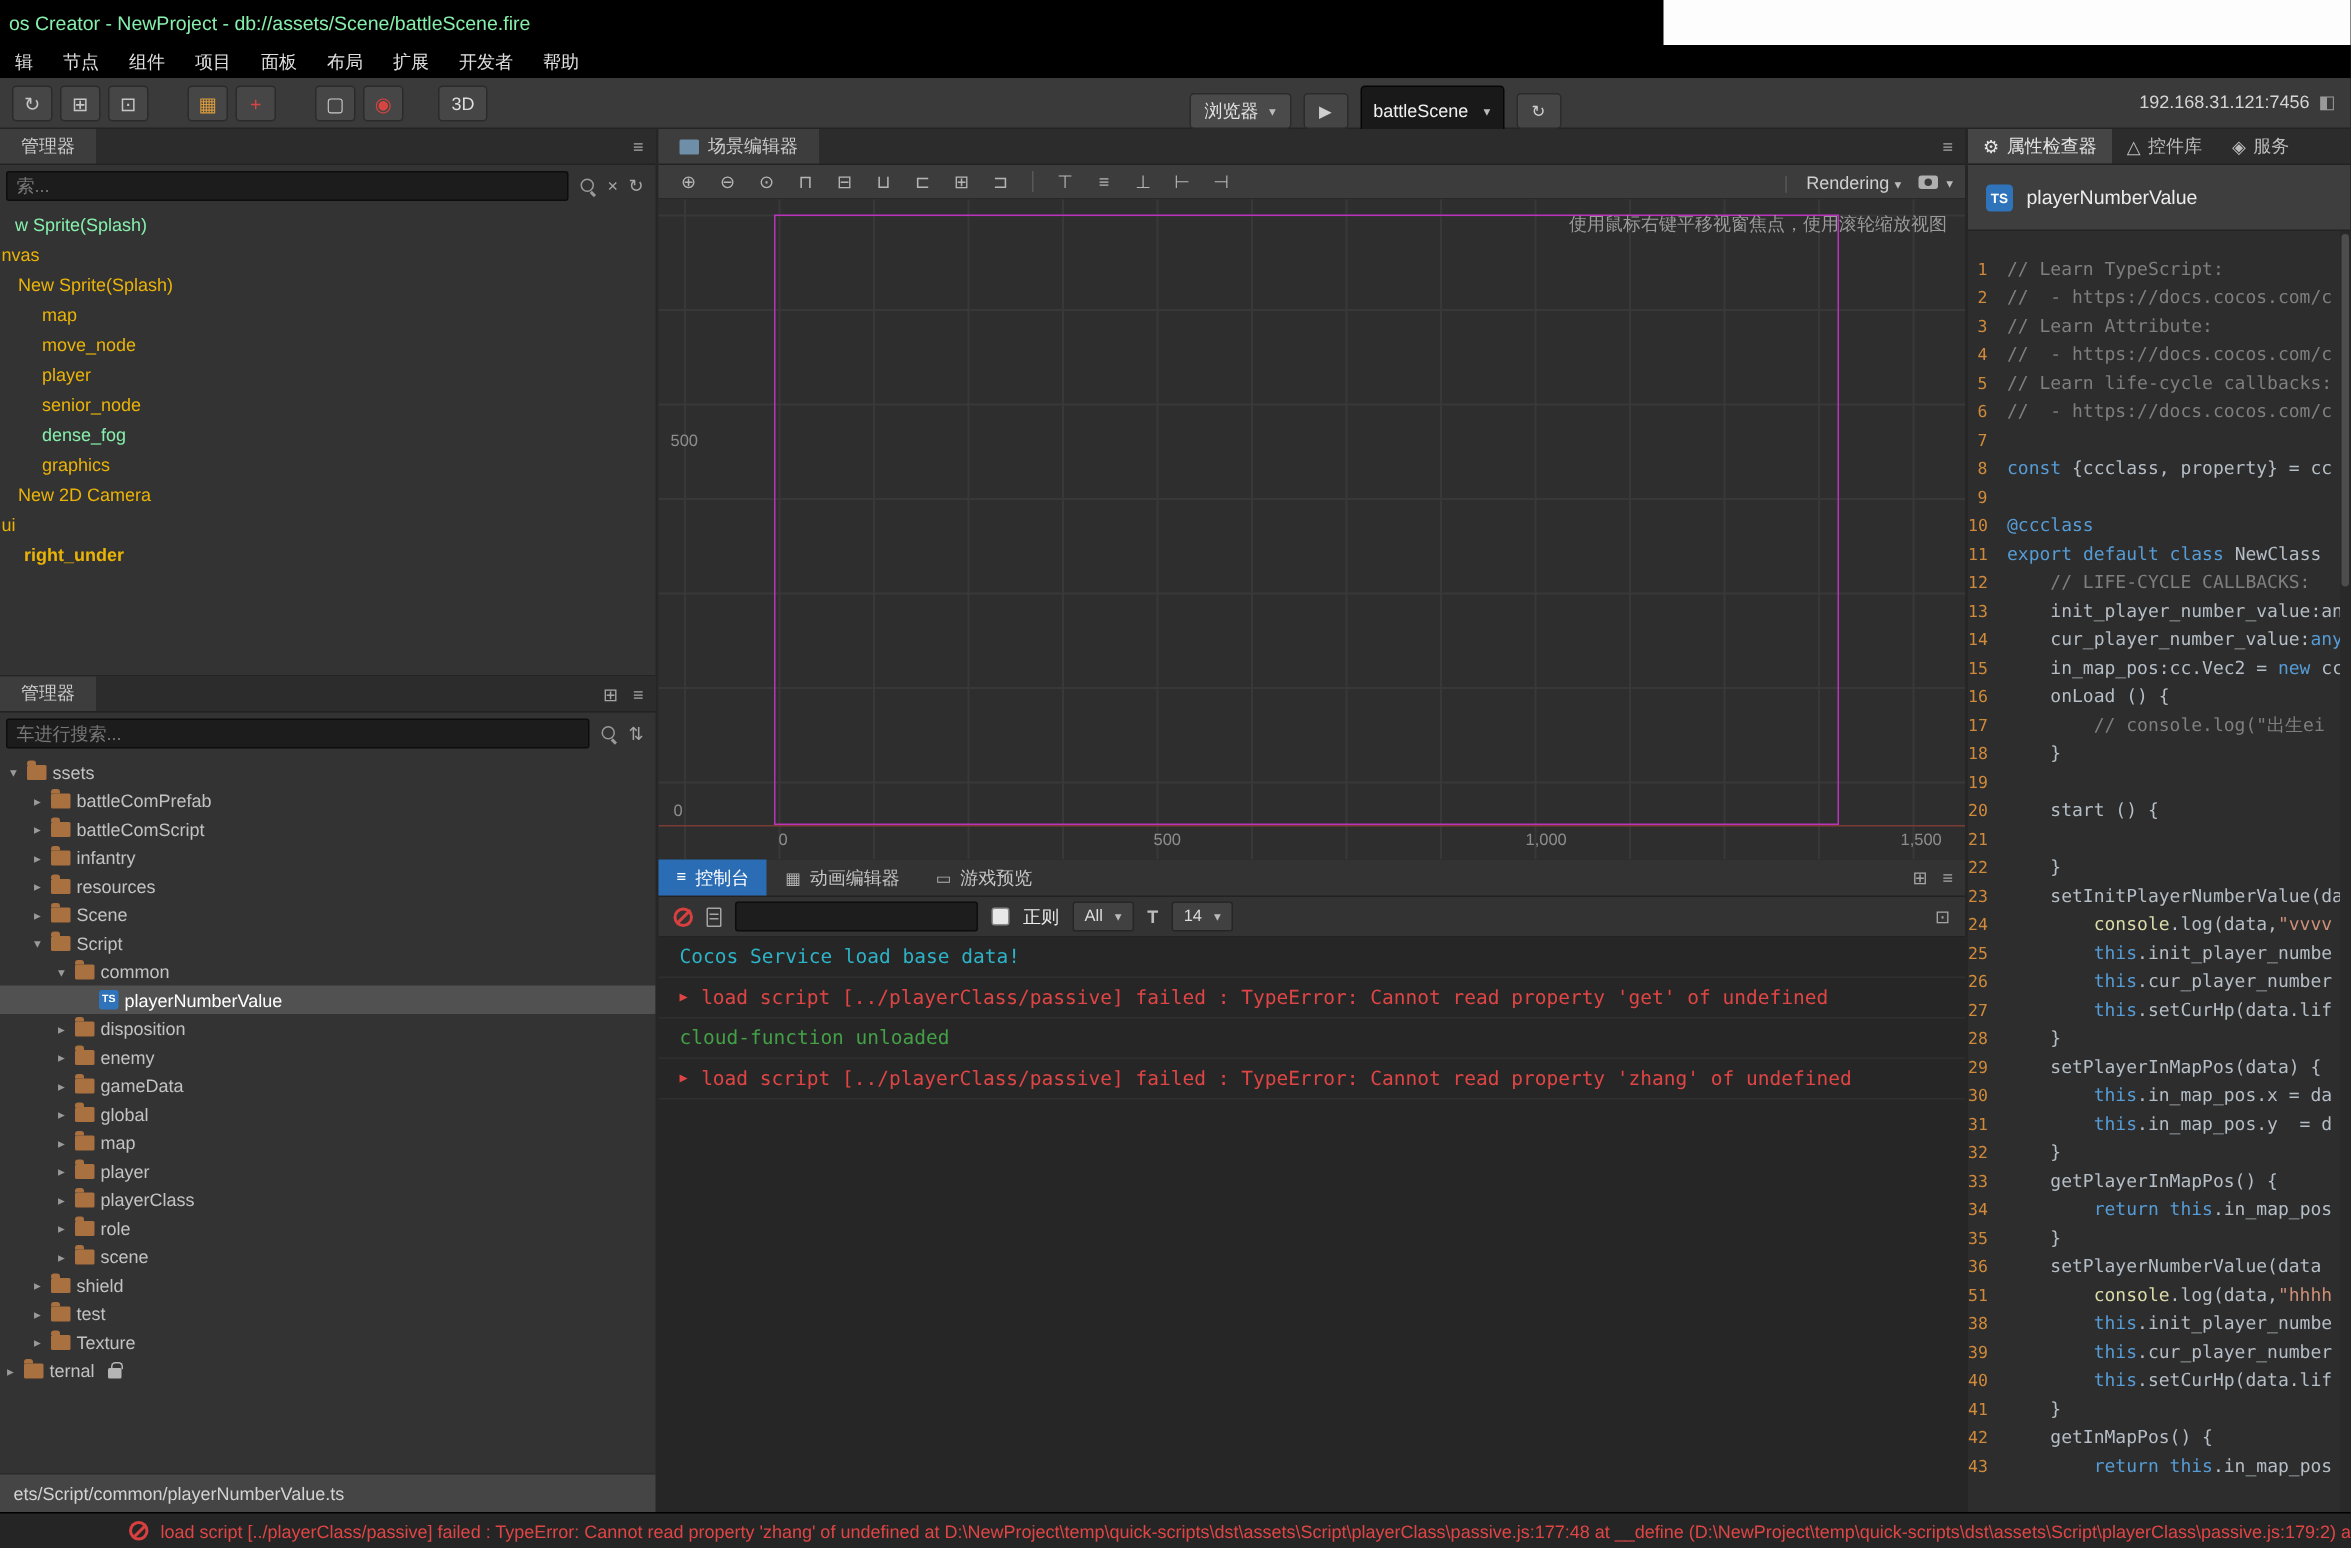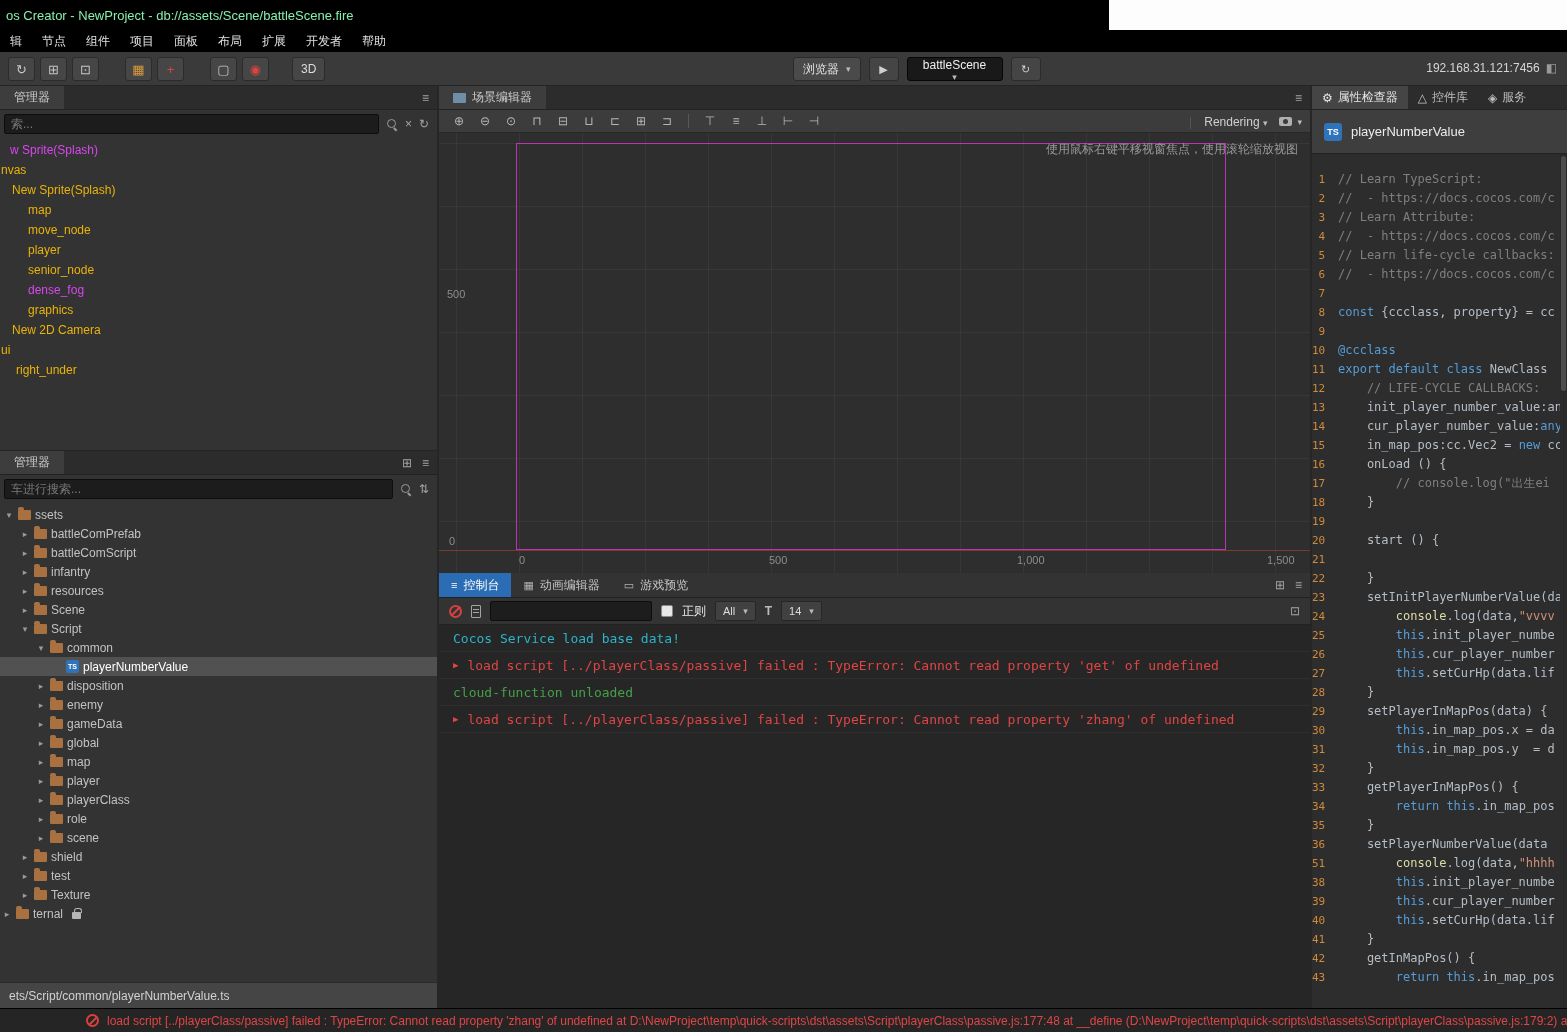--- a/index.html
+++ b/index.html
@@ -12,21 +12,21 @@
 .menubar{position:absolute;top:30px;left:0;width:100%;height:22px;background:#000;display:flex;align-items:center;color:#e0e0e0;}
 .menu-item{padding:0 10px;height:100%;display:flex;align-items:center;cursor:default;}
 .toolbar{position:absolute;top:52px;left:0;width:100%;height:34px;background:#3a3a3a;border-bottom:1px solid #242424;}
 .tb-groups{position:absolute;left:8px;top:5px;display:flex;gap:26px;}
 .tb-group{display:flex;gap:5px;}
 .tb-btn{height:24px;min-width:27px;background:#464646;border:1px solid #2b2b2b;border-radius:3px;display:flex;align-items:center;justify-content:center;font-size:13px;color:#c5c5c5;}
 .mode-btn{position:absolute;left:292px;top:5px;height:24px;padding:0 8px;background:#464646;border:1px solid #2b2b2b;border-radius:3px;display:flex;align-items:center;color:#ddd;font-size:12px;}
 .tb-center{position:absolute;left:778px;top:5px;display:flex;gap:8px;align-items:center;margin-left:15px;}
 .pill{height:24px;background:#4a4a4a;border:1px solid #2b2b2b;border-radius:3px;display:flex;align-items:center;gap:7px;padding:0 9px;color:#e2e2e2;}
 .play-btn{width:30px;height:24px;background:#454545;border:1px solid #2b2b2b;border-radius:3px;display:flex;align-items:center;justify-content:center;color:#cfcfcf;font-size:11px;}
-.scene-select{width:96px;height:24px;background:#191919;border:1px solid #060606;border-radius:3px;display:flex;align-items:center;justify-content:space-between;padding:0 8px;color:#f0f0f0;flex-direction:column;}
+.scene-select{width:96px;height:24px;background:#191919;border:1px solid #060606;border-radius:3px;display:flex;align-items:center;justify-content:space-between;padding:16px 8px;color:#f0f0f0;}
 .tb-right{position:absolute;right:10px;top:9px;color:#d5d5d5;font-size:12px;display:flex;align-items:center;gap:6px;}
 .caret{font-size:9px;color:#bbb;}
 
 
 .workspace{position:absolute;top:86px;left:0;width:100%;height:922px;background:#262626;}
 .left-col{position:absolute;left:0;top:0;width:437px;height:100%;}
 .center-col{position:absolute;left:439px;top:0;width:871px;height:100%;}
 .right-col{position:absolute;left:1312px;top:0;width:255px;height:100%;overflow:hidden;}
 
 .panel-tabbar{height:24px;background:#2c2c2c;display:flex;align-items:center;position:relative;border-bottom:1px solid #222;}
@@ -37,21 +37,21 @@
 input.search{flex:1;height:20px;background:#1c1c1c;border:1px solid #0d0d0d;color:#ccc;padding:0 6px;font-size:12px;border-radius:2px;outline:none;}
 input.search::placeholder{color:#777;}
 .icon-sm{color:#a5a5a5;font-size:12px;}
 
 .hier{position:absolute;top:0;left:0;right:0;height:364px;background:#333;}
 .assets{position:absolute;top:364px;left:0;right:0;height:532px;background:#333;border-top:1px solid #242424;}
 .tree{position:absolute;top:54px;bottom:0;left:0;right:0;overflow:hidden;}
 .tree-row{height:20px;display:flex;align-items:center;gap:5px;white-space:nowrap;color:#eab308;font-size:12px;}
 .asset-row{height:19px;display:flex;align-items:center;gap:4px;white-space:nowrap;color:#c2c2c2;font-size:12px;}
 .asset-row.selected{background:#515151;color:#fff;}
-.muted{color:#d946ef;}
+.muted{color:#86efac;}
 .arrow{width:10px;flex:none;color:#9a9a9a;font-size:9px;text-align:center;}
 .left-footer{position:absolute;bottom:0;left:0;right:0;height:26px;background:#454545;display:flex;align-items:center;padding:0 9px;color:#d2d2d2;border-top:1px solid #2a2a2a;}
 
 
 .scene{position:absolute;top:0;left:0;right:0;height:487px;background:#333;}
 .scene-toolbar{position:absolute;top:24px;left:0;right:0;height:23px;background:#3c3c3c;border-bottom:1px solid #282828;display:flex;align-items:center;padding:0 8px;}
 .sc-icons{display:flex;align-items:center;gap:2px;}
 .sc-icon{width:24px;height:19px;display:flex;align-items:center;justify-content:center;color:#b5b5b5;font-size:12px;}
 .sc-sep{width:1px;height:14px;background:#585858;margin:0 7px;}
 .sc-right{position:absolute;right:8px;top:0;height:23px;display:flex;align-items:center;gap:12px;color:#d0d0d0;}
@@ -242,21 +242,21 @@
             </div>
             <div class="tree-row" style="padding-left: 28px;">
               <span>graphics</span>
             </div>
             <div class="tree-row" style="padding-left: 12px;">
               <span>New 2D Camera</span>
             </div>
             <div class="tree-row" style="padding-left: 1px;">
               <span>ui</span>
             </div>
-            <div class="tree-row" style="padding-left: 16px;">
+            <div class="tree-row" style="padding-left: 16px; font-weight: bold;">
               <span>right_under</span>
             </div>
           </div>
       </div>
 
       <div class="assets">
         <div class="panel-tabbar">
           <div class="panel-tab">
             <span>管理器</span>
           </div>

